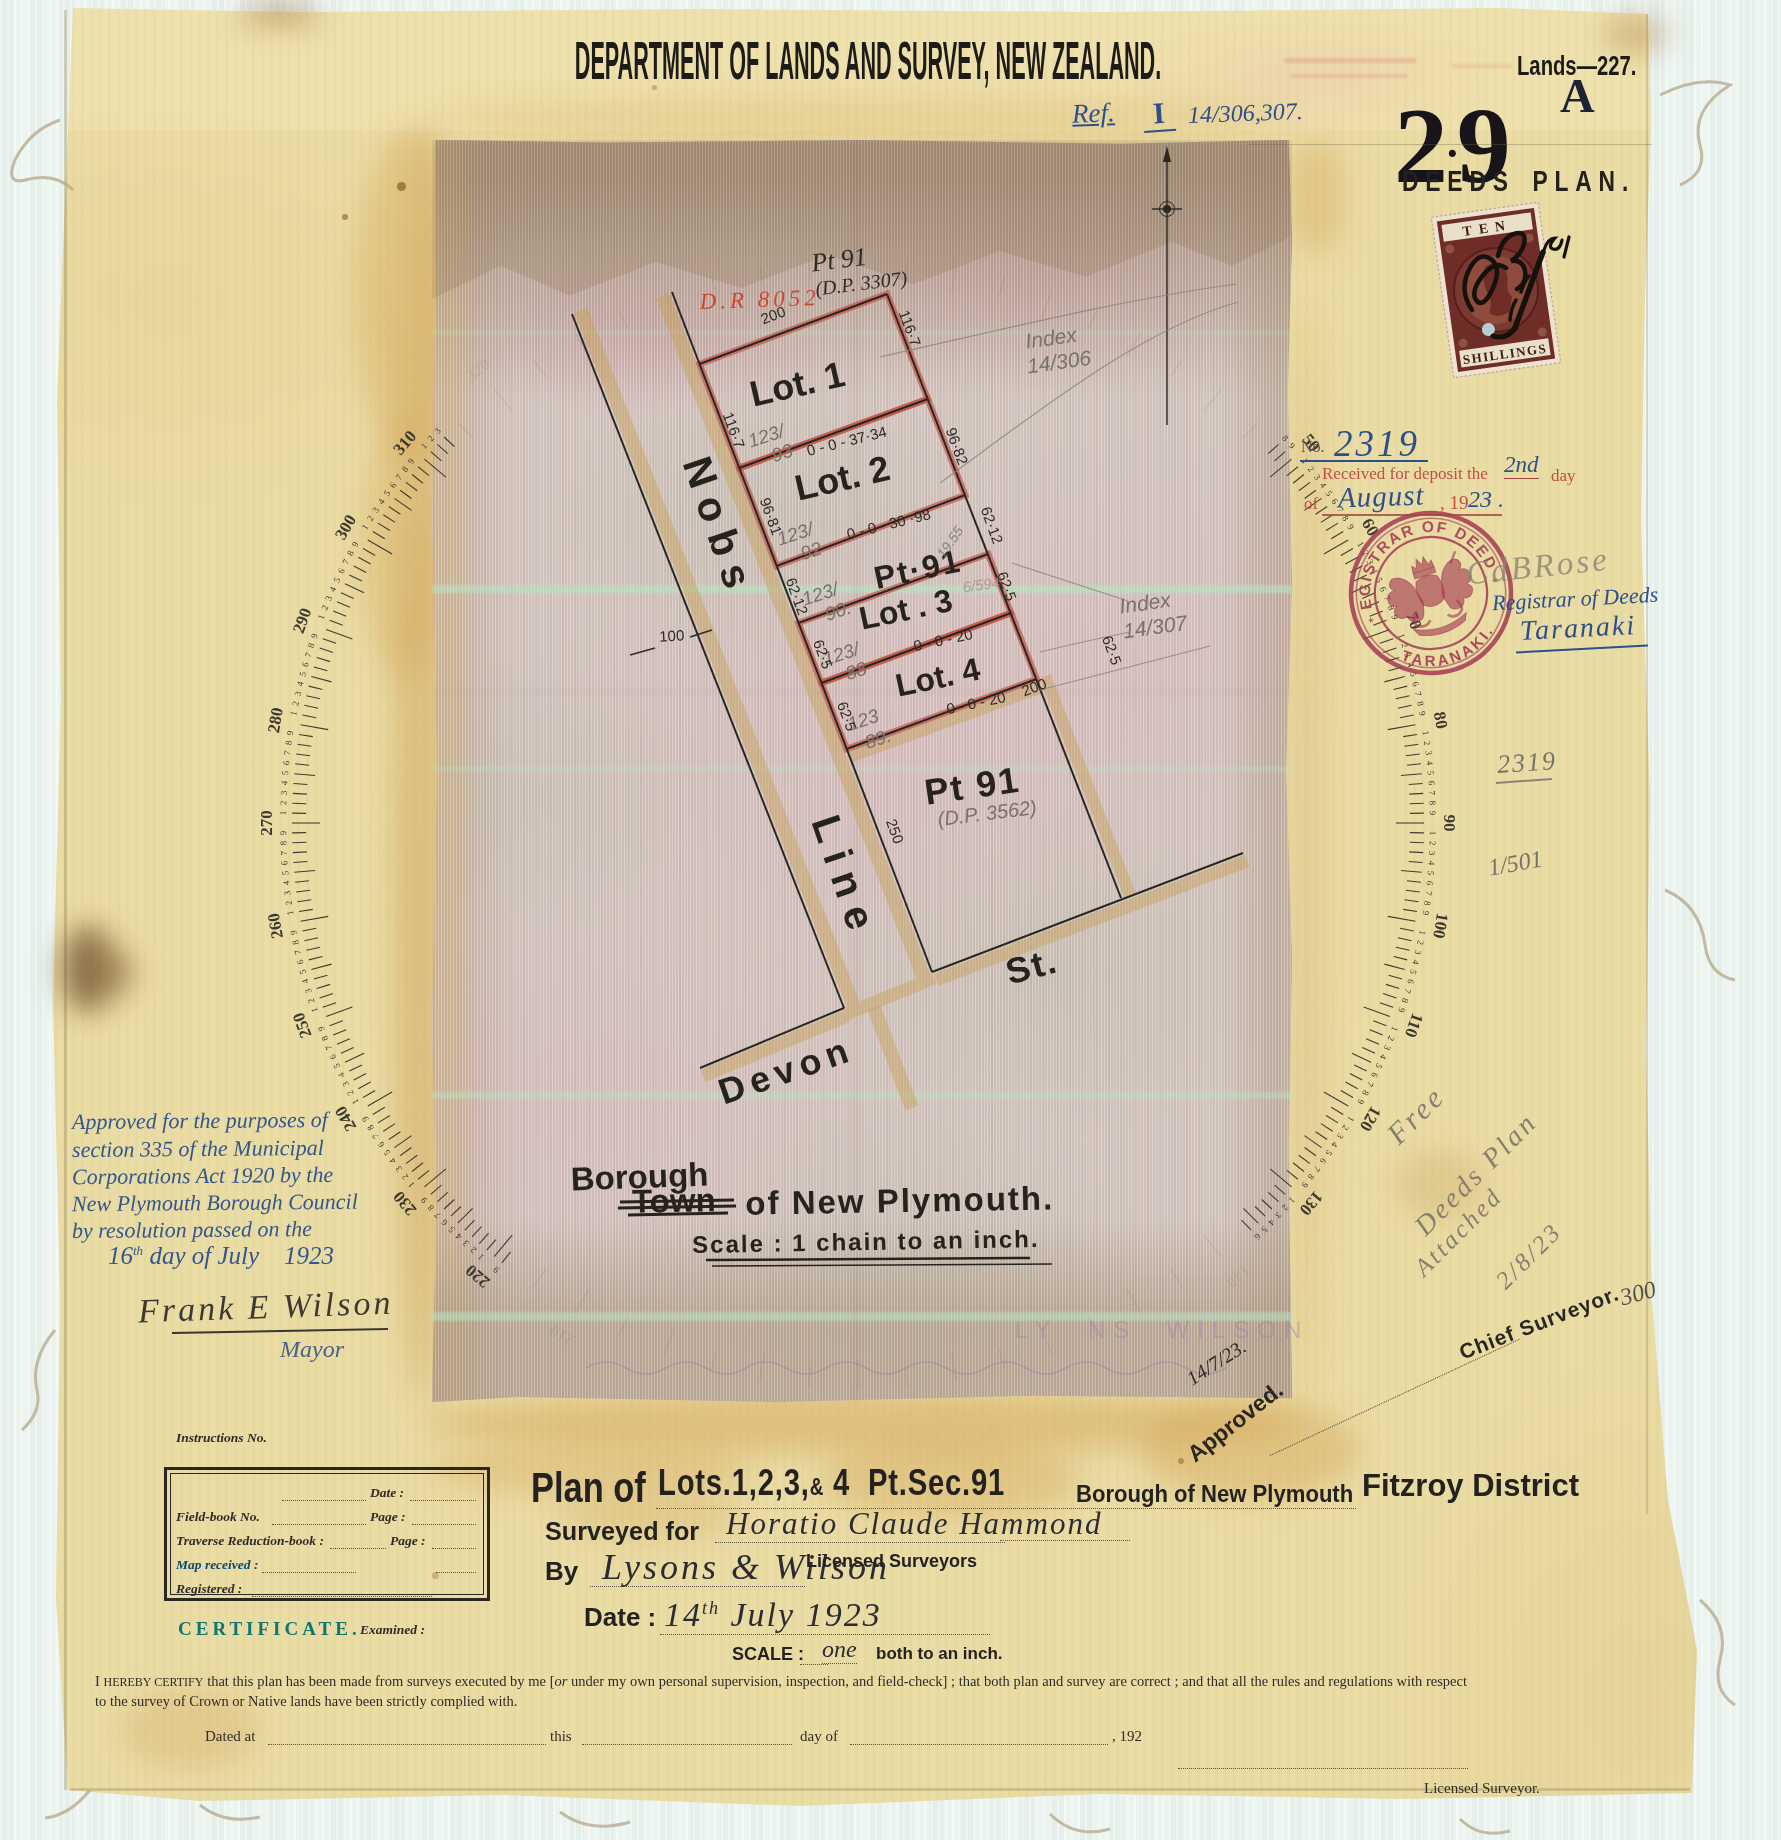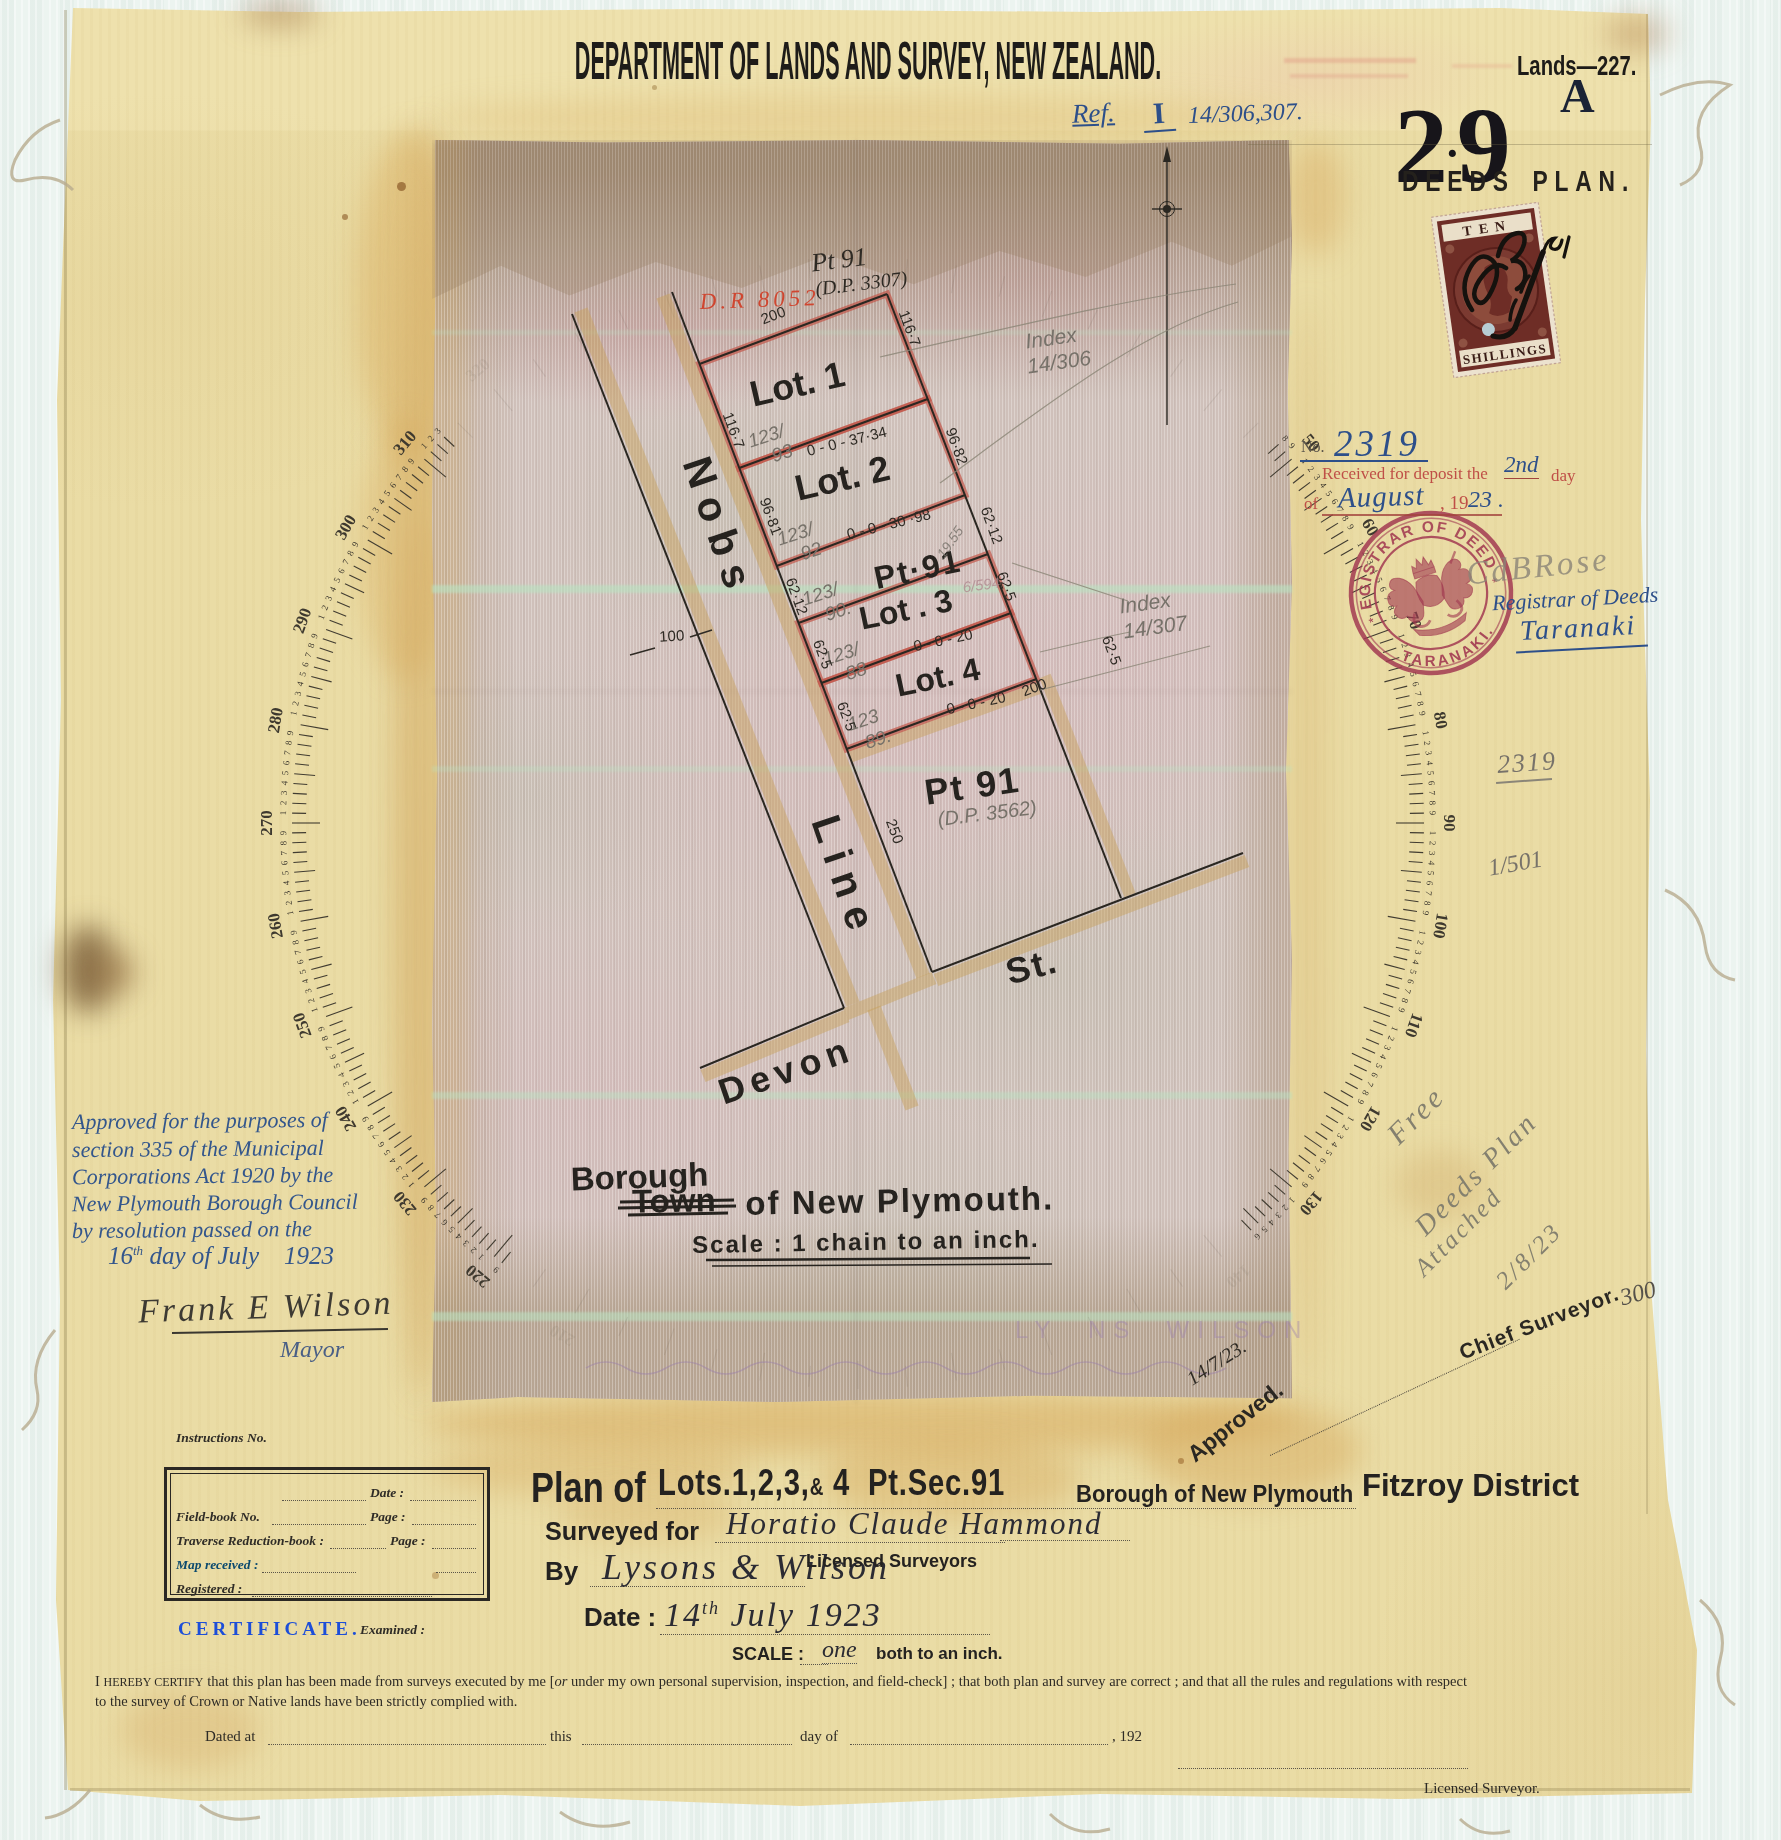--- a/index.html
+++ b/index.html
@@ -704,21 +704,21 @@
 <div class="txt ser" style="left:176px;top:1581px;font:bold italic 13.5px 'Liberation Serif', serif;color:#2f2c27;">Registered :</div>
 <div class="dot" style="left:282px;top:1500px;width:84px;"></div>
 <div class="dot" style="left:410px;top:1500px;width:66px;"></div>
 <div class="dot" style="left:272px;top:1524px;width:94px;"></div>
 <div class="dot" style="left:412px;top:1524px;width:64px;"></div>
 <div class="dot" style="left:330px;top:1548px;width:56px;"></div>
 <div class="dot" style="left:432px;top:1548px;width:44px;"></div>
 <div class="dot" style="left:262px;top:1572px;width:94px;"></div>
 <div class="dot" style="left:436px;top:1572px;width:40px;"></div>
 <div class="dot" style="left:252px;top:1596px;width:180px;"></div>
-<div class="txt" style="left:178px;top:1618px;font:bold 19px 'Liberation Serif', serif;color:#1d4ed8;letter-spacing:4px;">CERTIFICATE.</div>
+<div class="txt" style="left:178px;top:1618px;font:bold 19px 'Liberation Serif', serif;color:#0f766e;letter-spacing:4px;">CERTIFICATE.</div>
 <div class="txt" style="left:531px;top:1464px;font:bold 42px 'Liberation Sans', sans-serif;color:#242220;transform:scaleX(0.82);transform-origin:left top;">Plan of</div>
 <div class="txt" style="left:658px;top:1462px;font:bold 37px 'Liberation Sans', sans-serif;color:#242220;transform:scaleX(0.79);transform-origin:left top;letter-spacing:1px;">Lots.1,2,3,<span style="font-size:24px">&amp;</span> 4&nbsp;&nbsp;P⁢t.Sec.91</div>
 <div class="txt" style="left:1076px;top:1480px;font:bold 24px 'Liberation Sans', sans-serif;color:#242220;transform:scaleX(0.92);transform-origin:left top;">Borough of New Plymouth</div>
 <div class="txt" style="left:1362px;top:1468px;font:bold 31px 'Liberation Sans', sans-serif;color:#242220;">Fitzroy District</div>
 <div class="dot" style="left:656px;top:1508px;width:700px;"></div>
 <div class="dot" style="left:1000px;top:1540px;width:130px;"></div>
 <div class="txt" style="left:545px;top:1516px;font:bold 26px 'Liberation Sans', sans-serif;color:#242220;transform:scaleX(0.97);transform-origin:left top;">Surveyed for</div>
 <div class="txt" style="left:726px;top:1506px;font:normal 31px 'Liberation Serif', serif;color:#2b2b33;letter-spacing:2px;"><i>Horatio Claude Hammond</i></div>
 <div class="dot" style="left:715px;top:1542px;width:290px;"></div>
 <div class="txt" style="left:545px;top:1556px;font:bold 26px 'Liberation Sans', sans-serif;color:#242220;">By</div>

